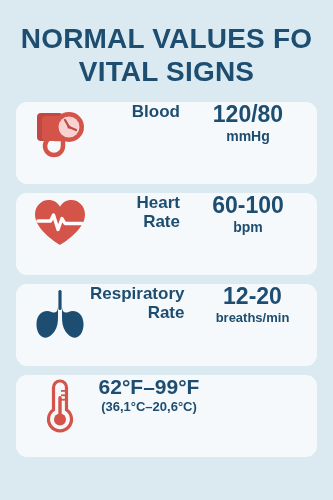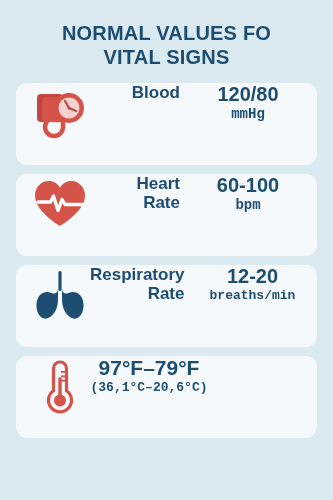--- a/index.html
+++ b/index.html
@@ -31,21 +31,21 @@
     padding-top: 22px;
     padding-bottom: 14px;
     text-align: center;
   }
 
   .title-line {
     display: block;
     color: #1d4d70;
     font-family: "Liberation Sans", sans-serif;
     font-weight: bold;
-    font-size: 20px;
+    font-size: 28px;
     line-height: 1.18;
     letter-spacing: 0.2px;
     white-space: nowrap;
   }
 
   
   .cards {
     display: flex;
     flex-direction: column;
     gap: 9px;
@@ -90,32 +90,31 @@
     text-align: center;
     color: #1d4d70;
     display: flex;
     flex-direction: column;
     align-items: center;
     justify-content: center;
   }
 
   .card-value {
     font-weight: bold;
-    font-size: 20px;
+    font-size: 23px;
     line-height: 1.1;
     white-space: nowrap;
   }
 
   .card-unit {
     font-weight: bold;
     font-size: 14px;
     line-height: 1.25;
     margin-top: 1px;
     white-space: nowrap;
-    font-family: Liberation Mono, monospace;
   }
 
   
   .card-value-block.temp .card-value { font-size: 21px; }
   .card-value-block.temp .card-unit { font-size: 13px; }
   .card-value-block.resp .card-unit { font-size: 13px; }
 </style>
 </head>
 <body>
 
@@ -192,19 +191,19 @@
         <svg width="58" height="58" viewBox="0 0 58 58" aria-hidden="true">
           <path d="M29 5 a6.5 6.5 0 0 1 6.5 6.5 v22.3 a11.5 11.5 0 1 1 -13 0 V11.5 A6.5 6.5 0 0 1 29 5 Z" fill="none" stroke="#d4544a" stroke-width="3.2"></path>
           <circle cx="29" cy="43.5" r="6" fill="#d4544a"></circle>
           <rect x="27.3" y="20" width="3.4" height="22" rx="1.7" fill="#d4544a"></rect>
           <rect x="30" y="14" width="4.2" height="1.8" fill="#d4544a"></rect>
           <rect x="30" y="18.4" width="4.2" height="1.8" fill="#d4544a"></rect>
           <rect x="30" y="22.8" width="4.2" height="1.8" fill="#d4544a"></rect>
         </svg>
       </div>
       <div class="card-value-block temp">
-        <span class="card-value">97°F–79°F</span>
+        <span class="card-value">62°F–99°F</span>
         <span class="card-unit">(36,1°C–20,6°C)</span>
       </div>
     </div>
 
   </div>
 </div>
 
 </body></html>

